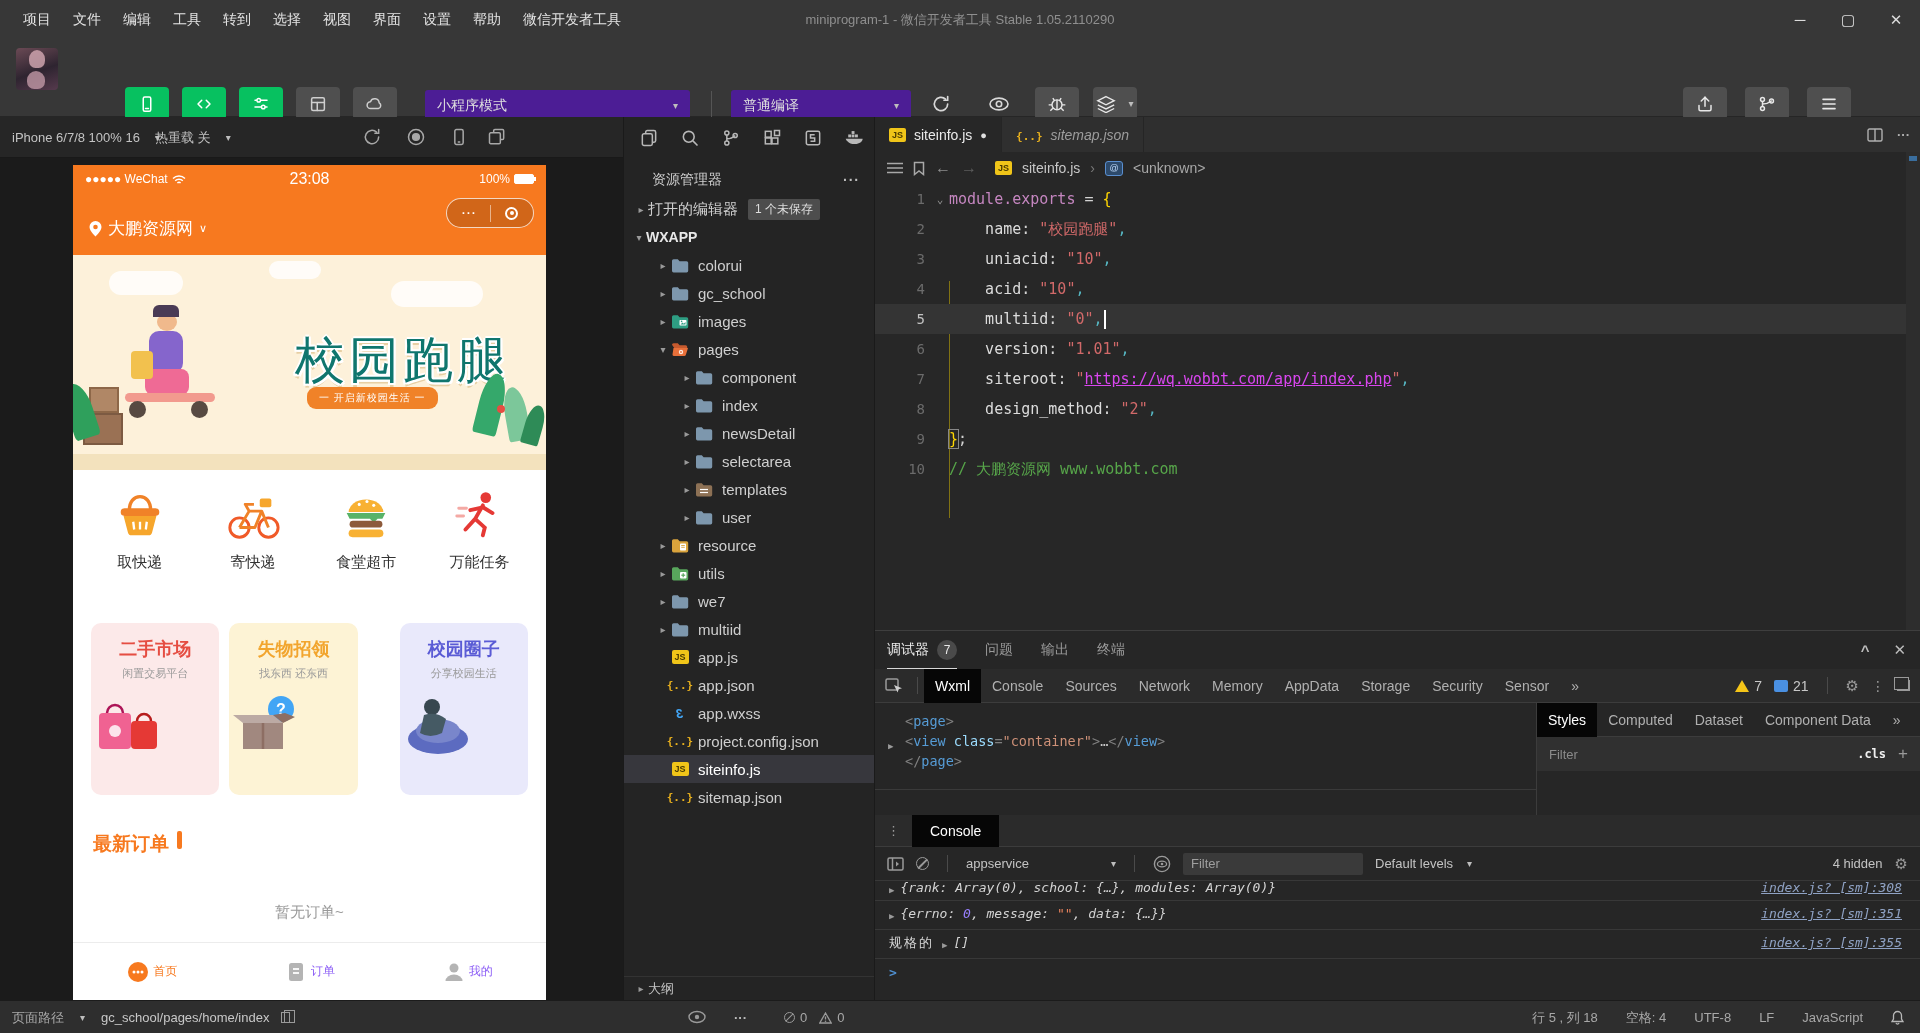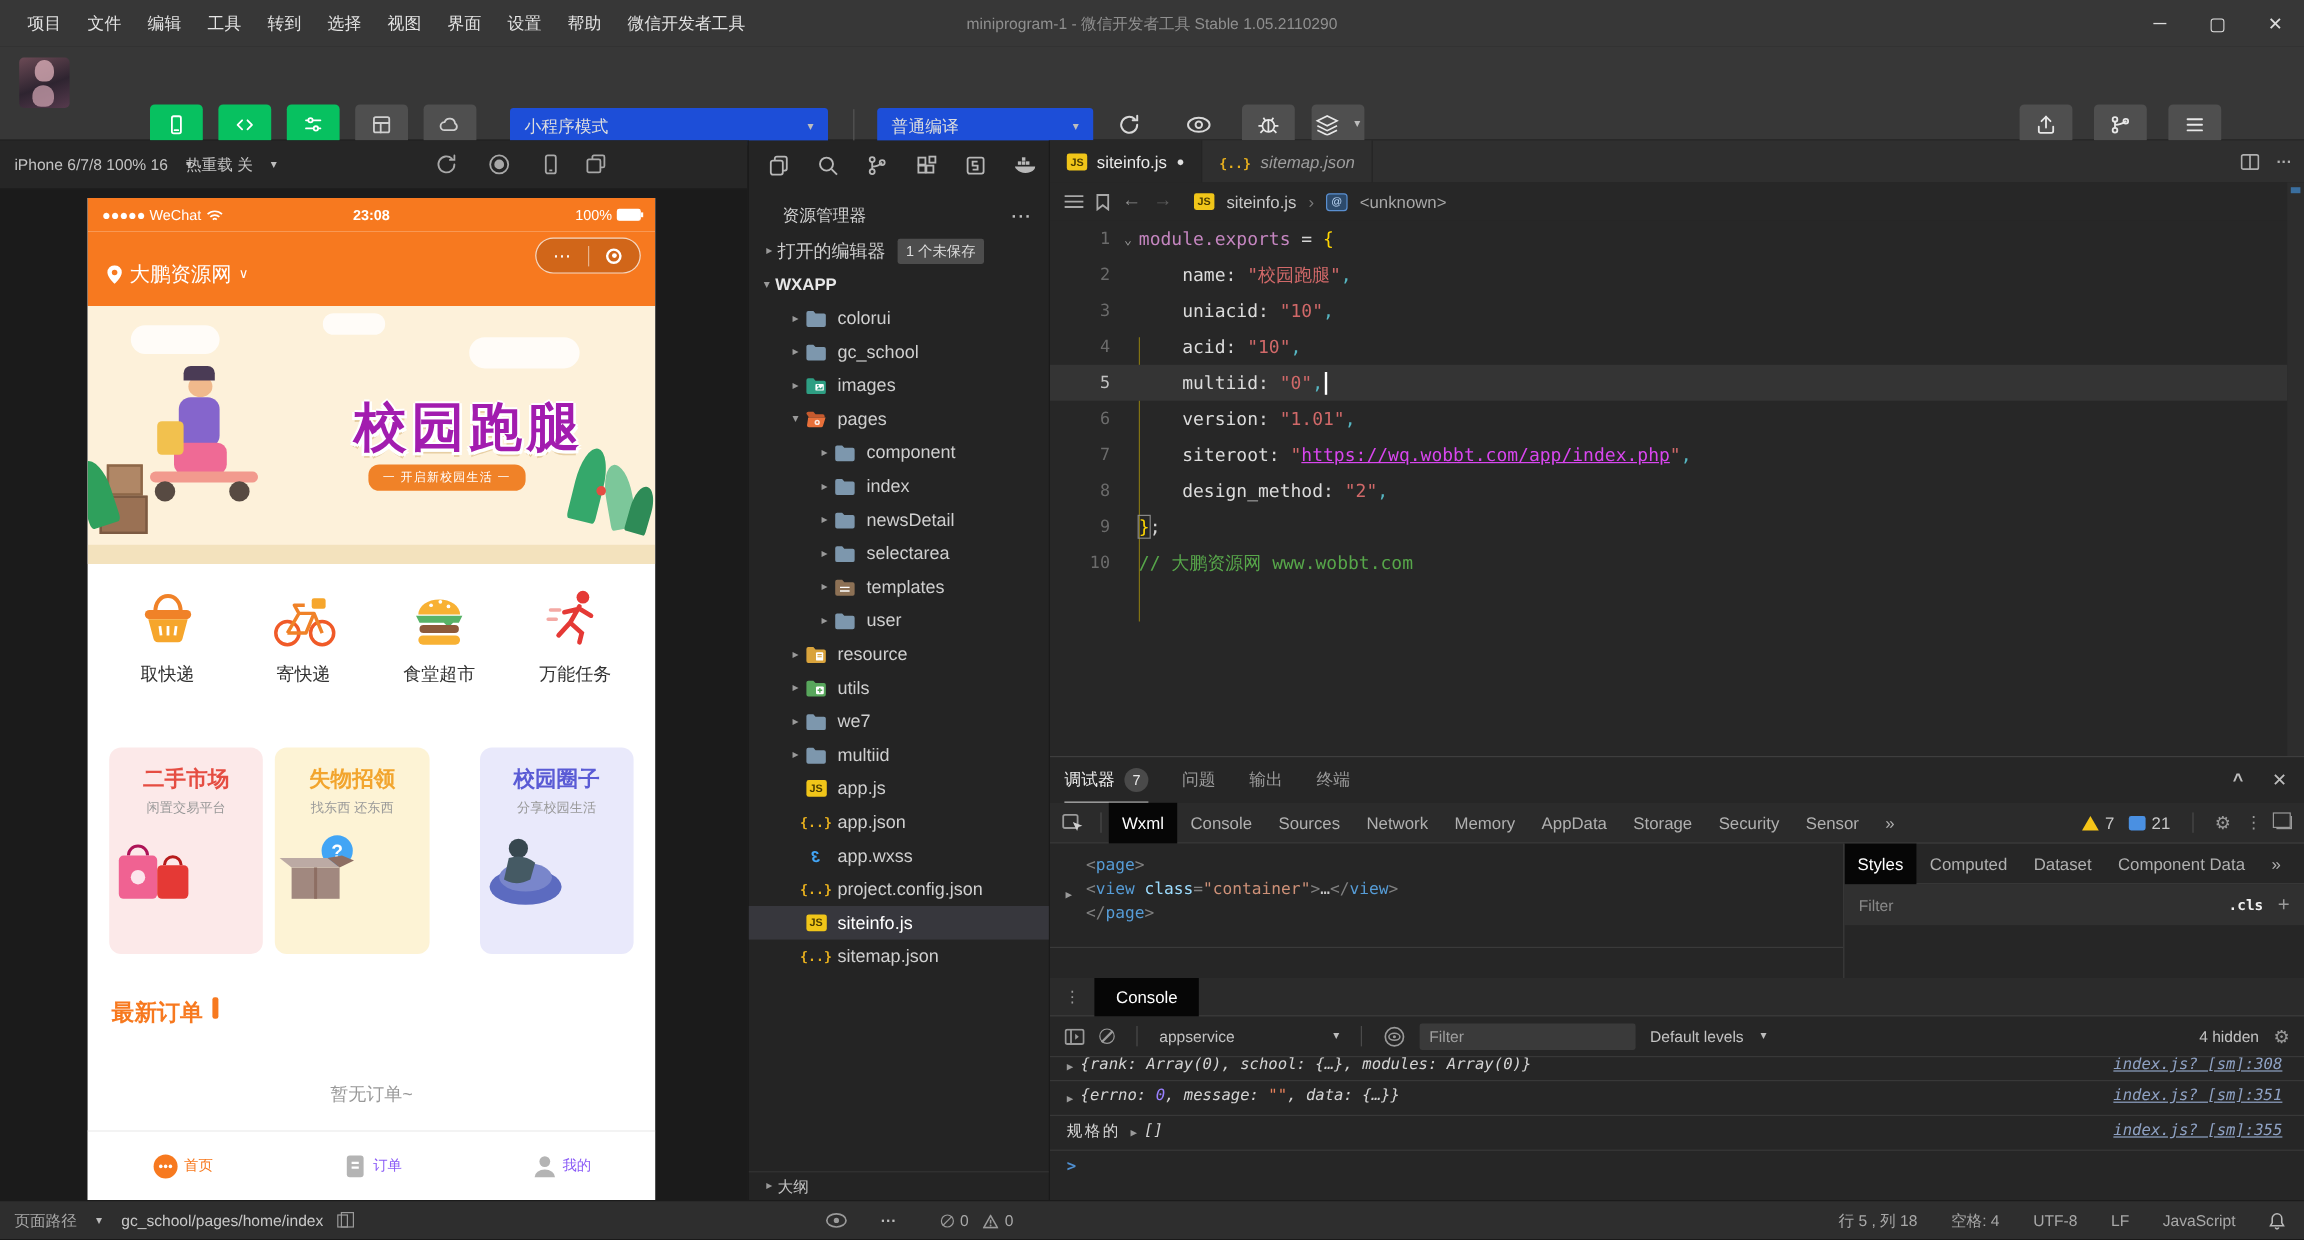--- a/index.html
+++ b/index.html
@@ -20,44 +20,44 @@
 .avatar:after{width:18px;height:18px;left:11px;top:23px;background:#c298a6}
 .tb-item{display:flex;flex-direction:column;align-items:center;width:46px}
 .tb-btn{width:44px;height:33px;border-radius:4px;display:flex;align-items:center;justify-content:center}
 .tb-btn.green{background:#07c160}
 .tb-btn.gray{background:#4f4f4f}
 .tb-btn.plain{background:transparent}
 .tb-label{font-size:13px;color:#c9c9c9;margin-top:5px;white-space:nowrap}
 #mode-buttons{position:absolute;left:124px;top:48px;display:flex;gap:11px}
 #action-buttons{position:absolute;left:918px;top:48px;display:flex;gap:12px}
 #right-buttons{position:absolute;left:1682px;top:48px;display:flex;gap:16px}
-.dropdown{position:absolute;top:51px;height:31px;background:#1d4ed8;border-radius:3px;color:#dedede;font-size:14px;display:flex;align-items:center;padding:0 12px;justify-content:space-between}
+.dropdown{position:absolute;top:51px;height:31px;background:#4c1d95;border-radius:3px;color:#dedede;font-size:14px;display:flex;align-items:center;padding:0 12px;justify-content:space-between}
 .caret{font-size:10px;color:#bdbdbd;margin-left:8px}
 .tb-sep{position:absolute;left:711px;top:52px;width:1px;height:28px;background:#555}
 
 .sim-col{position:absolute;left:0;top:117px;width:623px;height:883px;background:#1b1b1b}
 .sim-toolbar{position:absolute;left:0;top:0;width:100%;height:41px;background:#262626;border-bottom:1px solid #191919;color:#c3c3c3;font-size:13px}
 .sim-dd{position:absolute;top:0;height:41px;display:flex;align-items:center;gap:7px}
 .sim-icon{position:absolute;top:10px;width:22px;height:22px;color:#a8a8a8}
 .phone{position:absolute;left:73px;top:48px;width:473px;height:835px;background:#fff;overflow:hidden}
 .p-status{position:absolute;top:0;left:0;right:0;height:28px;background:#f7791f;color:#fff;display:flex;align-items:center;padding:0 12px;font-size:12px}
-.p-time{position:absolute;left:50%;transform:translateX(-50%);font-size:12px;font-weight:bold}
+.p-time{position:absolute;left:50%;transform:translateX(-50%);font-size:16px;font-weight:normal}
 .p-batt{margin-left:auto;display:flex;align-items:center;gap:4px}
 .batt-shape{width:20px;height:10px;border:1px solid #fff;border-radius:2px;position:relative;background:#fff}
 .batt-shape:after{content:"";position:absolute;right:-3px;top:2px;width:2px;height:4px;background:#fff}
 .p-nav{position:absolute;top:28px;left:0;right:0;height:62px;background:#f7791f}
 .p-nav-title{position:absolute;left:16px;top:24px;color:#fff;font-size:17px;display:flex;align-items:center;gap:6px}
 .capsule{position:absolute;right:12px;top:5px;width:88px;height:30px;border:1px solid rgba(255,255,255,.75);border-radius:16px;background:rgba(110,55,10,.28);display:flex;align-items:center;color:#fff}
 .capsule .half{flex:1;display:flex;align-items:center;justify-content:center;font-size:15px}
 .capsule .cap-sep{width:1px;height:17px;background:rgba(255,255,255,.5)}
 .cap-circle{width:13px;height:13px;border:2px solid #fff;border-radius:50%;position:relative}
 .cap-circle:after{content:"";position:absolute;left:2.5px;top:2.5px;width:4px;height:4px;background:#fff;border-radius:50%}
 .p-banner{position:absolute;top:90px;left:0;right:0;height:215px;background:#fdf1da;overflow:hidden}
 .cloud{position:absolute;background:#fff;opacity:.8;border-radius:40px}
-.banner-title{position:absolute;left:222px;top:72px;font-size:44px;font-weight:bold;color:#a21caf;letter-spacing:4px;text-shadow:-2px 0 #fff,2px 0 #fff,0 -2px #fff,0 2px #fff,2px 2px #fff,-2px 2px #fff,0 4px 0 #e7cfa4}
+.banner-title{position:absolute;left:222px;top:72px;font-size:50px;font-weight:normal;color:#0f766e;letter-spacing:4px;text-shadow:-2px 0 #fff,2px 0 #fff,0 -2px #fff,0 2px #fff,2px 2px #fff,-2px 2px #fff,0 4px 0 #e7cfa4}
 .banner-ribbon{position:absolute;left:234px;top:132px;background:#f08228;color:#fff;font-size:10px;padding:4px 12px;border-radius:9px;letter-spacing:1px}
 .ground{position:absolute;bottom:0;left:0;right:0;height:16px;background:#f3e2bd}
 .shape{position:absolute}
 .p-grid{position:absolute;top:322px;left:10px;right:10px;display:flex;justify-content:space-around}
 .grid-item{display:flex;flex-direction:column;align-items:center;width:88px}
 .grid-label{margin-top:10px;font-size:15px;color:#333}
 .p-cards{position:absolute;top:458px;left:18px;right:18px;display:flex;gap:10px}
 .p-card{flex:1;height:172px;border-radius:10px;text-align:center;padding-top:14px}
 .card-title{font-size:18px;font-weight:bold}
 .card-sub{font-size:11px;color:#999;margin-top:5px}

